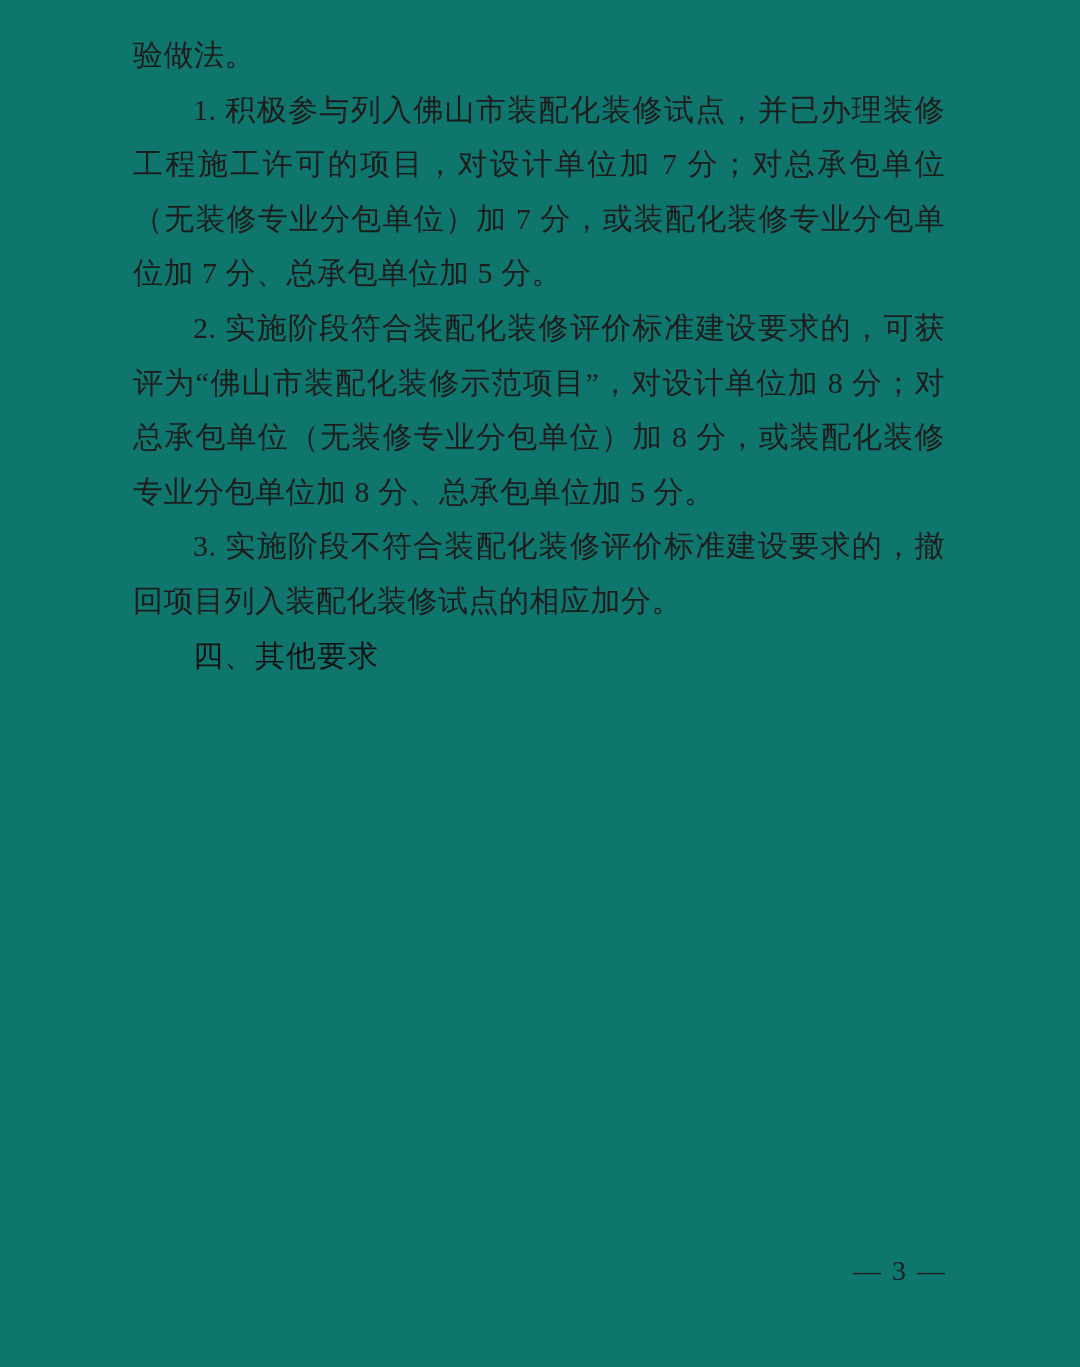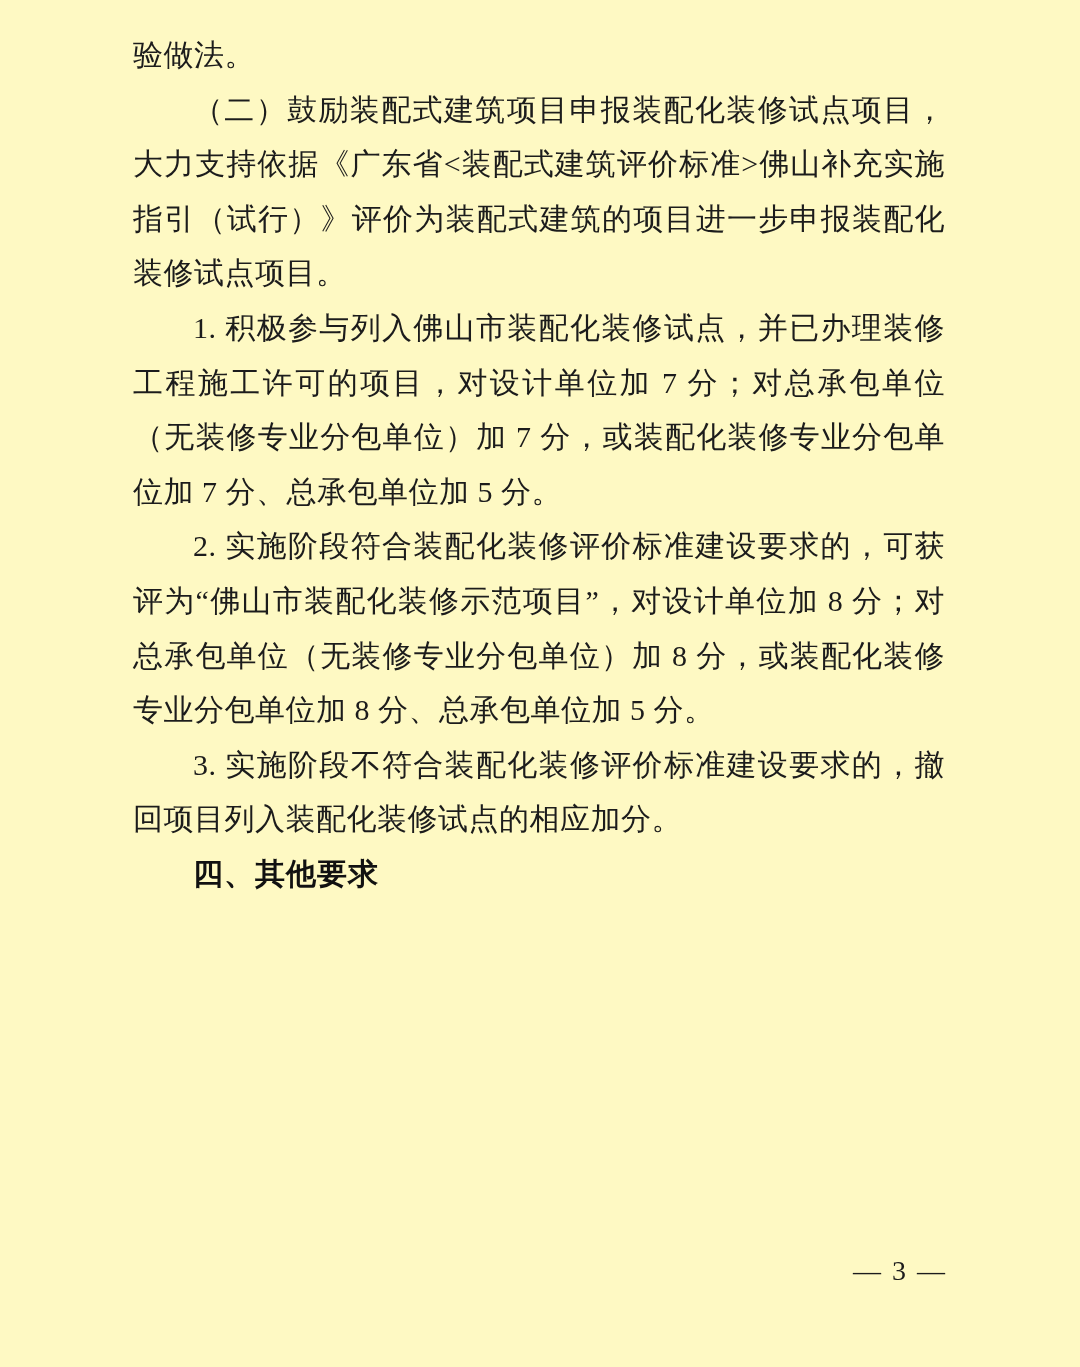--- a/index.html
+++ b/index.html
@@ -4,21 +4,21 @@
 <style>
   html, body {
     margin: 0;
     padding: 0;
     background: #ffffff;
   }
   .page {
     position: relative;
     width: 1080px;
     height: 1367px;
-    background: #fef9c3;
+    background: #0f766e;
     overflow: hidden;
     font-family: "Liberation Serif", serif;
     color: #1c1c1c;
   }
   .doc-body {
     position: absolute;
     left: 133px;
     top: 28px;
     width: 812px;
     font-size: 30px;
@@ -28,42 +28,41 @@
   }
   .doc-body p {
     margin: 0;
     padding: 0;
   }
   p.indent {
     text-indent: 2em;
   }
   p.heading {
     font-family: "Liberation Sans", sans-serif;
-    font-weight: 700;
+    font-weight: 400;
     letter-spacing: 1px;
     color: #111111;
   }
   .page-number {
     position: absolute;
     top: 1256px;
     right: 133px;
     font-size: 28px;
     line-height: 30px;
     font-family: "Liberation Serif", serif;
     color: #1c1c1c;
     letter-spacing: 2px;
   }
 </style>
 </head>
 <body>
 
 <div class="page">
   <div class="doc-body">
     <p class="continuation">验做法。</p>
-    <p class="indent">（二）鼓励装配式建筑项目申报装配化装修试点项目，大力支持依据《广东省&lt;装配式建筑评价标准&gt;佛山补充实施指引（试行）》评价为装配式建筑的项目进一步申报装配化装修试点项目。</p>
     <p class="indent">1. 积极参与列入佛山市装配化装修试点，并已办理装修工程施工许可的项目，对设计单位加 7 分；对总承包单位（无装修专业分包单位）加 7 分，或装配化装修专业分包单位加 7 分、总承包单位加 5 分。</p>
     <p class="indent">2. 实施阶段符合装配化装修评价标准建设要求的，可获评为“佛山市装配化装修示范项目”，对设计单位加 8 分；对总承包单位（无装修专业分包单位）加 8 分，或装配化装修专业分包单位加 8 分、总承包单位加 5 分。</p>
     <p class="indent">3. 实施阶段不符合装配化装修评价标准建设要求的，撤回项目列入装配化装修试点的相应加分。</p>
     <p class="indent heading">四、其他要求</p>
   </div>
 
   <div class="page-number">— 3 —</div>
 </div>
 
 </body></html>

